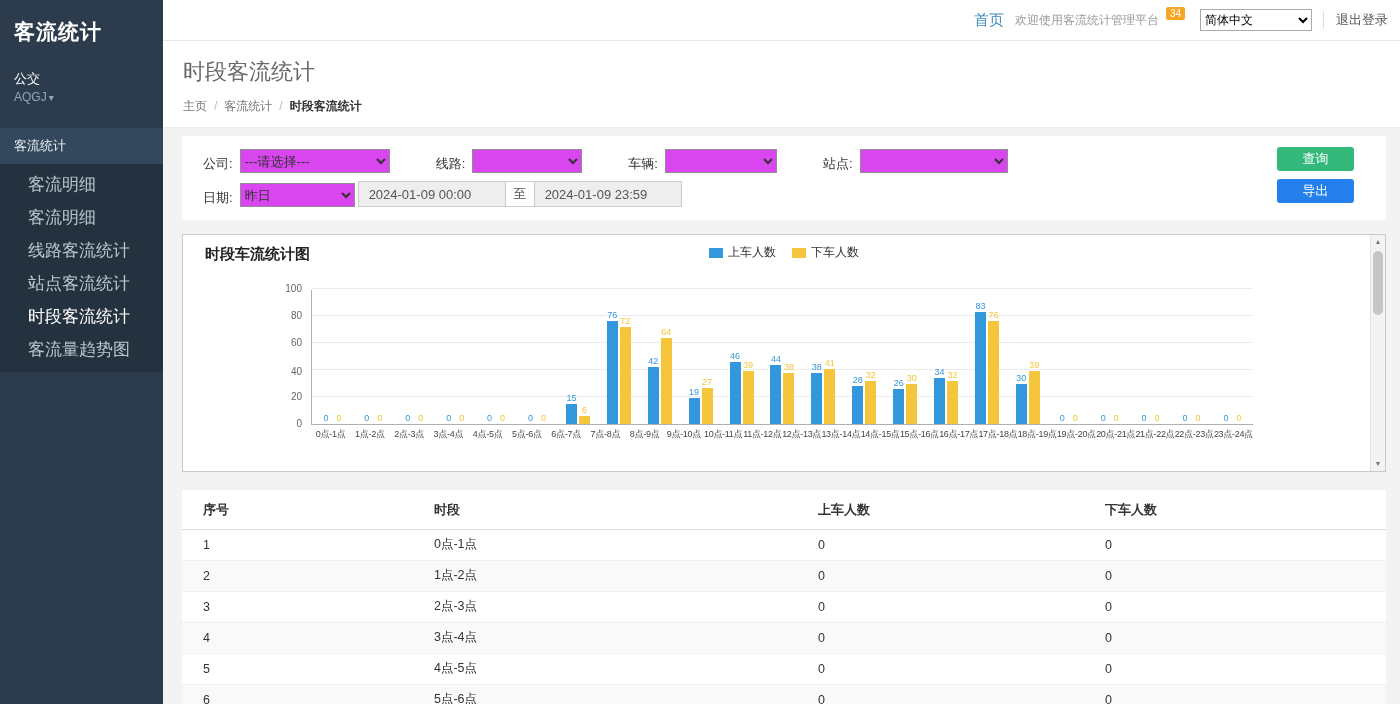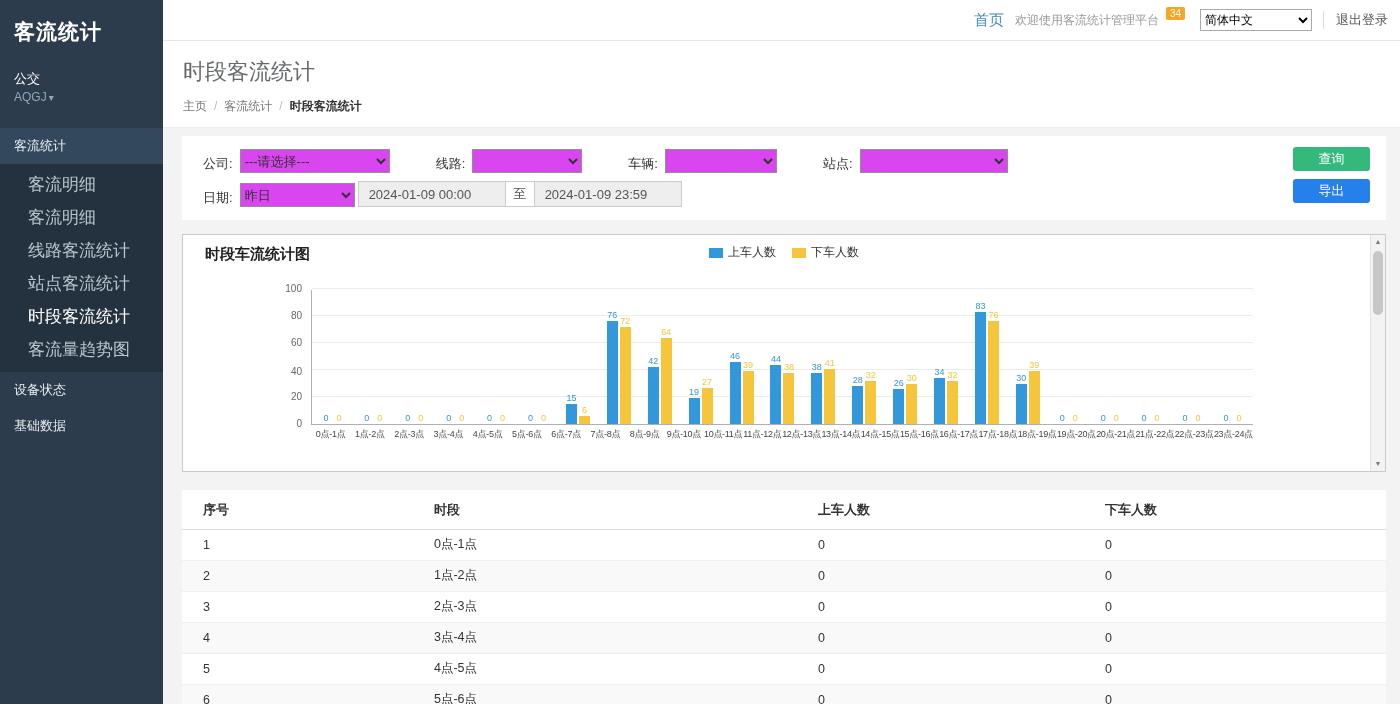--- a/index.html
+++ b/index.html
@@ -45,21 +45,21 @@
   .filter-row + .filter-row { margin-top:8px; }
   .f-label { font-size:13px; color:#333; margin-right:7px; white-space:nowrap; }
   .f-select { height:24px; font-size:13px; border:1px solid #8f8f8f; background:#d946ef; color:#333; }
   .w-company { width:150px; } .w-line { width:110px; } .w-vehicle { width:112px; } .w-station { width:148px; }
   .w-preset { width:115px; margin-right:3px; }
   .f-gap { width:46px; }
   .f-input { height:26px; border:1px solid #ccc; background:#eee; color:#555; font-size:13px;
     padding:0 10px; width:148px; }
   .f-addon { height:26px; border-top:1px solid #ccc; border-bottom:1px solid #ccc; background:#fff;
     font-size:13px; color:#555; display:inline-flex; align-items:center; justify-content:center; width:28px; }
-  .btn { position:absolute; right:16px; width:77px; height:24px; border:none; border-radius:3px;
+  .btn { position:absolute; right:32px; width:77px; height:24px; border:none; border-radius:3px;
     color:#fff; font-size:13px; cursor:pointer; }
   .btn-query { top:11px; background:var(--query-green,#34b97c); }
   .btn-export { top:43px; background:var(--export-blue,#2680eb); }
 
   
   .chart-card { margin-top:14px; background:#fff; border:1px solid #c9c9c9; position:relative; height:238px; }
   .chart-title { position:absolute; top:10px; left:22px; font-size:15px; font-weight:bold; color:#222; }
   .chart-legend { position:absolute; top:9px; left:50%; transform:translateX(-50%);
     display:flex; gap:16px; align-items:center; }
   .legend-item { display:flex; align-items:center; gap:5px; font-size:12px; color:#333; cursor:pointer; }
@@ -104,24 +104,20 @@
   </div>
   <nav class="menu">
     <div class="menu-section active">客流统计</div>
     <div class="submenu">
         <div class="submenu-item">客流明细</div>
         <div class="submenu-item">客流明细</div>
         <div class="submenu-item">线路客流统计</div>
         <div class="submenu-item">站点客流统计</div>
         <div class="submenu-item active">时段客流统计</div>
         <div class="submenu-item">客流量趋势图</div>
-      </div>
-    <div>
-        <div class="menu-section">设备状态</div>
-        <div class="menu-section">基础数据</div>
       </div>
   </nav>
 </aside>
 
 <div class="main">
 
   <header class="topbar">
     <span class="home-link">首页</span>
     <span class="welcome">欢迎使用客流统计管理平台</span>
     <span class="badge">34</span>

